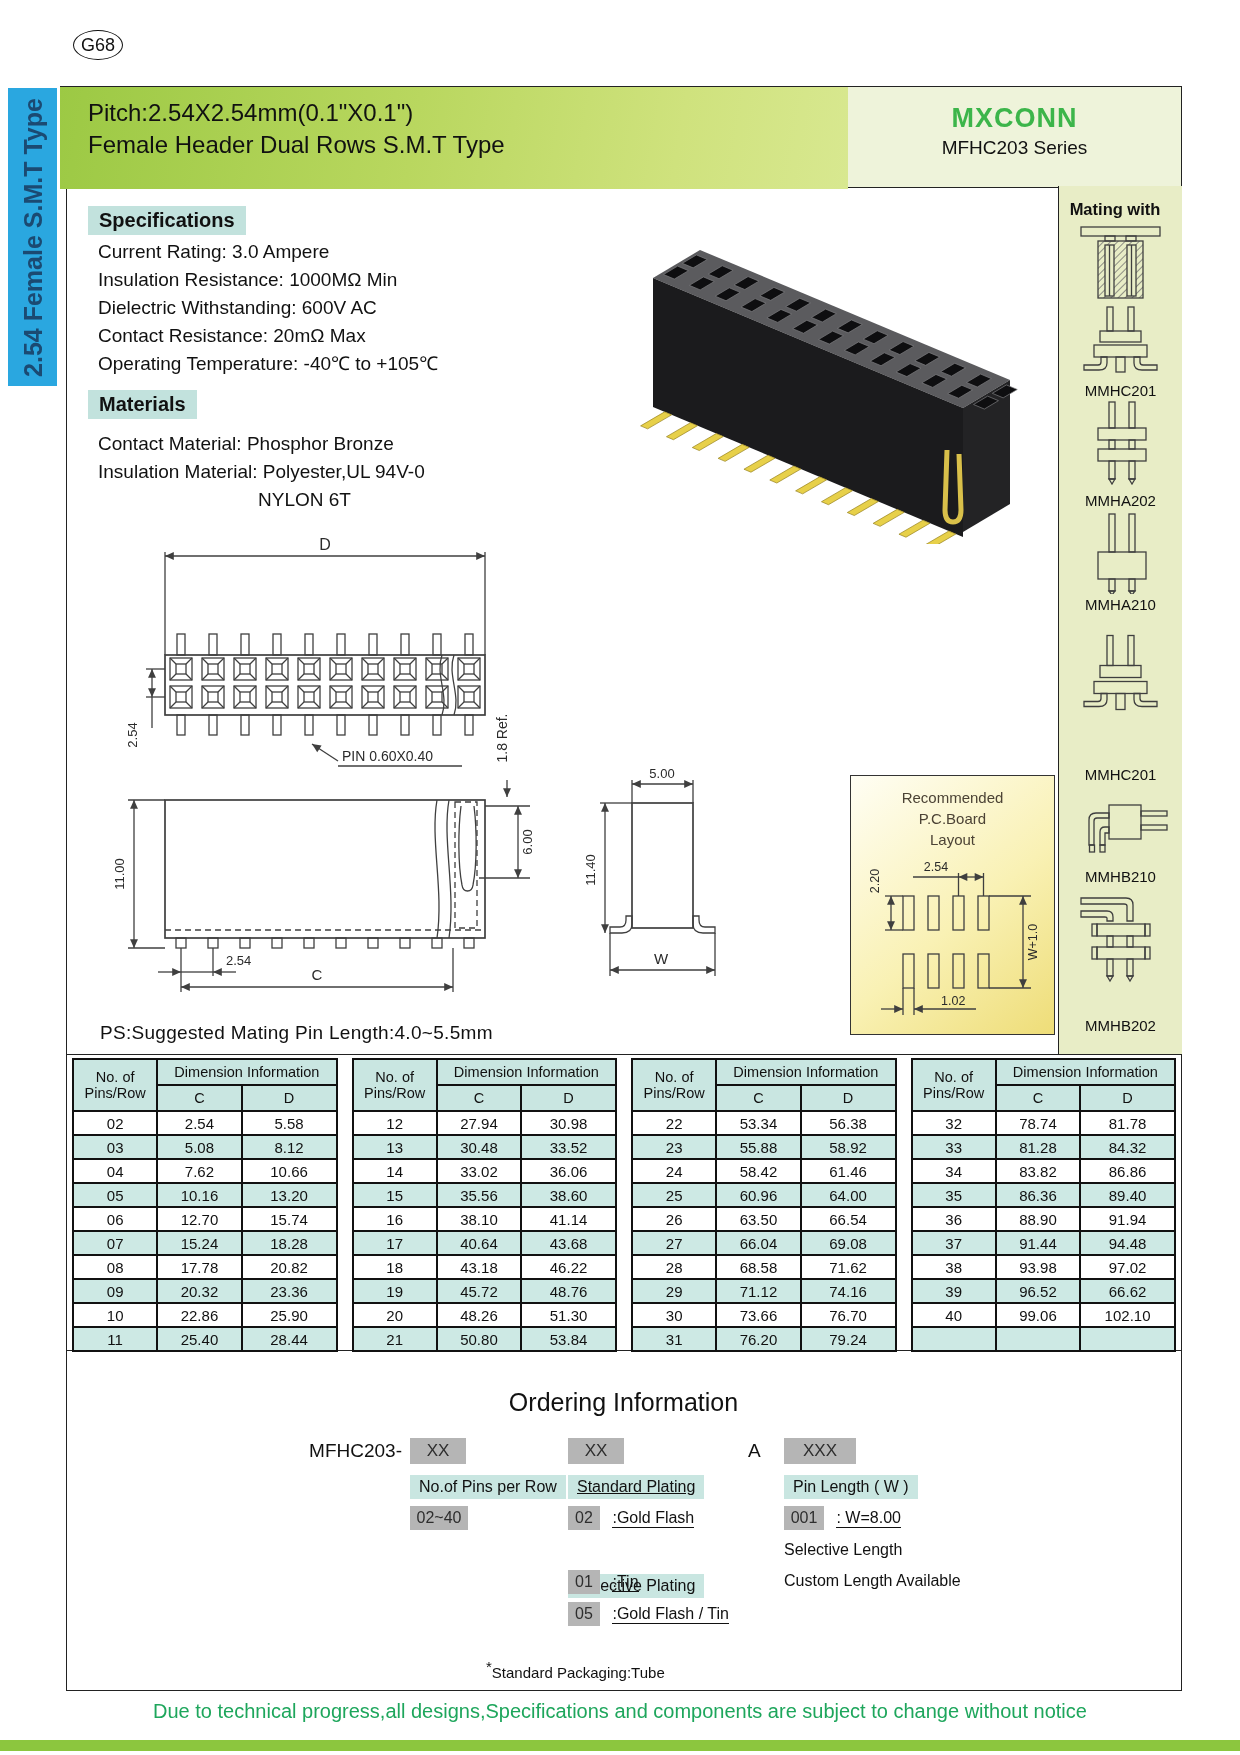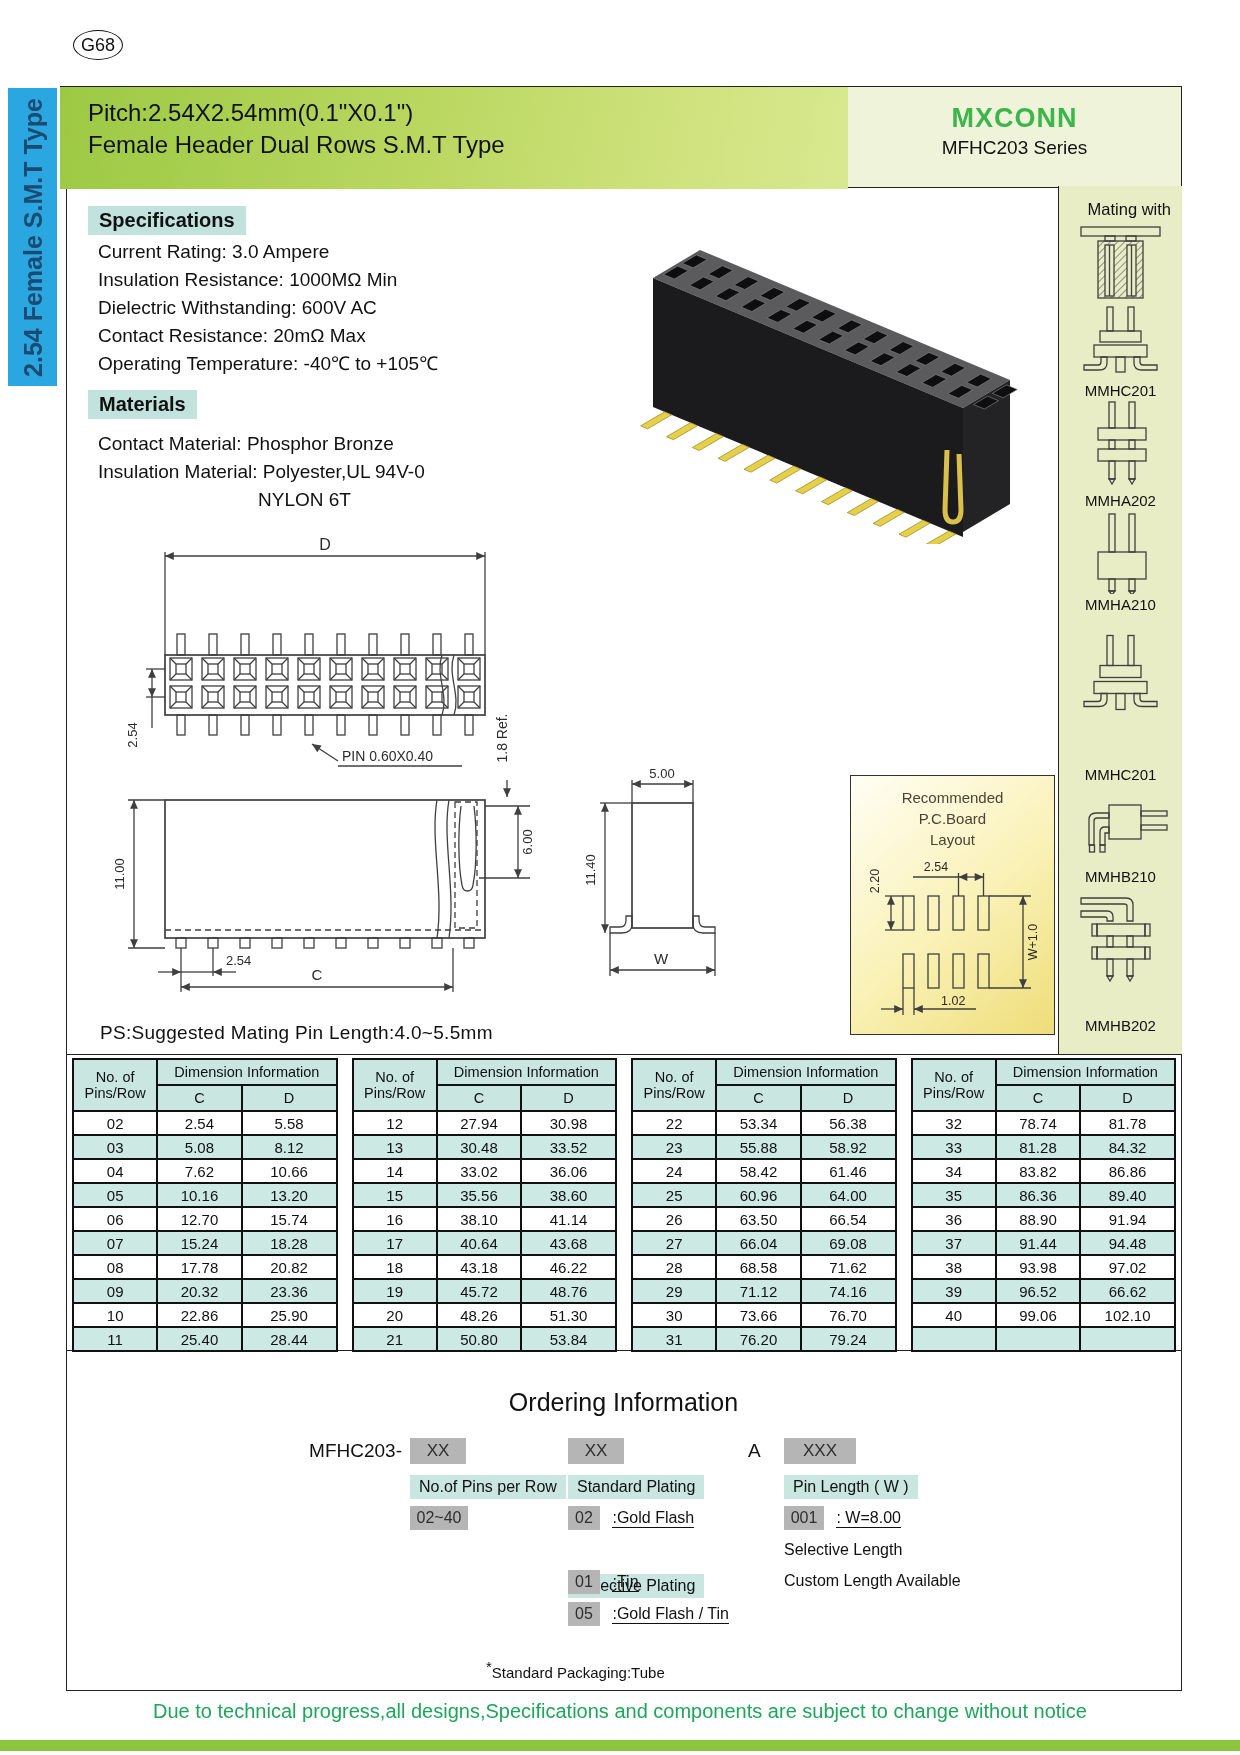--- a/index.html
+++ b/index.html
@@ -22,21 +22,21 @@
   .bluetab div{position:absolute;left:-124.5px;top:124.5px;width:298px;height:49px;
     transform:rotate(-90deg);text-align:center;line-height:49px;
     font-size:25px;font-weight:600;color:#1b4a72;}
   .badge{left:73px;top:30px;width:48px;height:28px;border:1.6px solid #111;border-radius:50%;
     text-align:center;line-height:28px;font-size:18px;}
   .chip{background:#c2e2dd;font-weight:bold;font-size:20px;padding:3px 11px;display:inline-block;}
   .specline{font-size:19px;line-height:28px;}
   
   .sidebar{left:1058px;top:186px;width:123px;height:868px;background:#e8edc6;
     border-left:1.4px solid #222;}
-  .sidebar .mt{position:absolute;left:0;top:14px;width:112px;text-align:right;font-size:16.5px;}
+  .sidebar .mt{position:absolute;left:0;top:14px;width:112px;text-align:center;font-size:16.5px;font-weight:bold;}
   .sidebar .lab{position:absolute;left:0;width:123px;text-align:center;font-size:15px;}
   .fig{position:absolute;left:14px;}
   .fig rect,.fig path,.fig line{fill:none;stroke:#3f3f3f;stroke-width:1.3px;}
   
   .draw line,.draw path,.draw rect{fill:none;stroke:#3f3f3f;stroke-width:1.3px;}
   .draw .bd{stroke-width:1.7px;}
   .draw text{fill:#2b2b2b;stroke:none;font-family:"Liberation Sans",sans-serif;}
   .draw .dash{stroke-dasharray:6,4;}
   .pcbbox{left:850px;top:775px;width:203px;height:258px;border:1.5px solid #333;
     background:linear-gradient(140deg,#fffef4 0%,#f9f1b4 55%,#eedd78 100%);}
@@ -681,21 +681,21 @@
   <div class="abs ordtitle">Ordering Information</div>
   <div class="abs ordtx" style="left:296px;top:1440px;width:106px;text-align:right;">MFHC203-</div>
   <div class="abs graybox" style="left:410px;top:1438px;width:56px;line-height:26px;">XX</div>
   <div class="abs graybox" style="left:568px;top:1438px;width:56px;line-height:26px;">XX</div>
   <div class="abs ordtx" style="left:748px;top:1440px;">A</div>
   <div class="abs graybox" style="left:784px;top:1438px;width:72px;line-height:26px;">XXX</div>
 
   <div class="abs tealbar" style="left:410px;top:1475px;">No.of Pins per Row</div>
   <div class="abs graybox" style="left:410px;top:1506px;width:58px;line-height:24px;font-size:16px;">02~40</div>
 
-  <div class="abs tealbar" style="left:568px;top:1475px;">Standard Plating</div>
+  <div class="abs tealbar" style="left:568px;top:1475px;text-decoration:underline;">Standard Plating</div>
   <div class="abs" style="left:568px;top:1506px;">
     <span class="graybox" style="display:inline-block;width:32px;line-height:24px;font-size:16px;">02</span>
     <span class="uline" style="margin-left:8px;">:Gold Flash</span>
   </div>
   <div class="abs tealbar" style="left:568px;top:1538px;margin-top:36px;">Selective Plating</div>
   <div class="abs" style="left:568px;top:1570px;">
     <span class="graybox" style="display:inline-block;width:32px;line-height:24px;font-size:16px;">01</span>
     <span class="uline" style="margin-left:8px;text-align:right;">:Tin</span>
   </div>
   <div class="abs" style="left:568px;top:1602px;">

